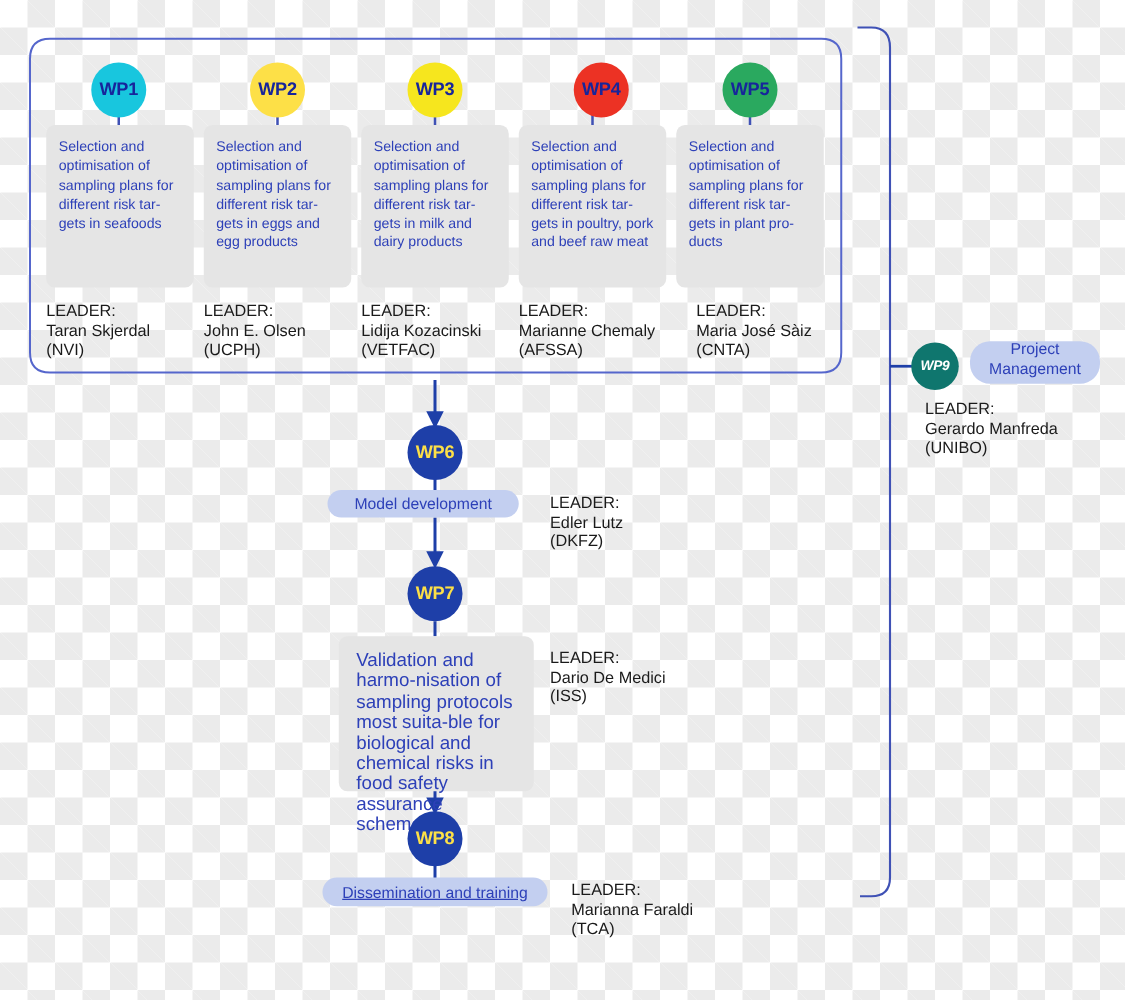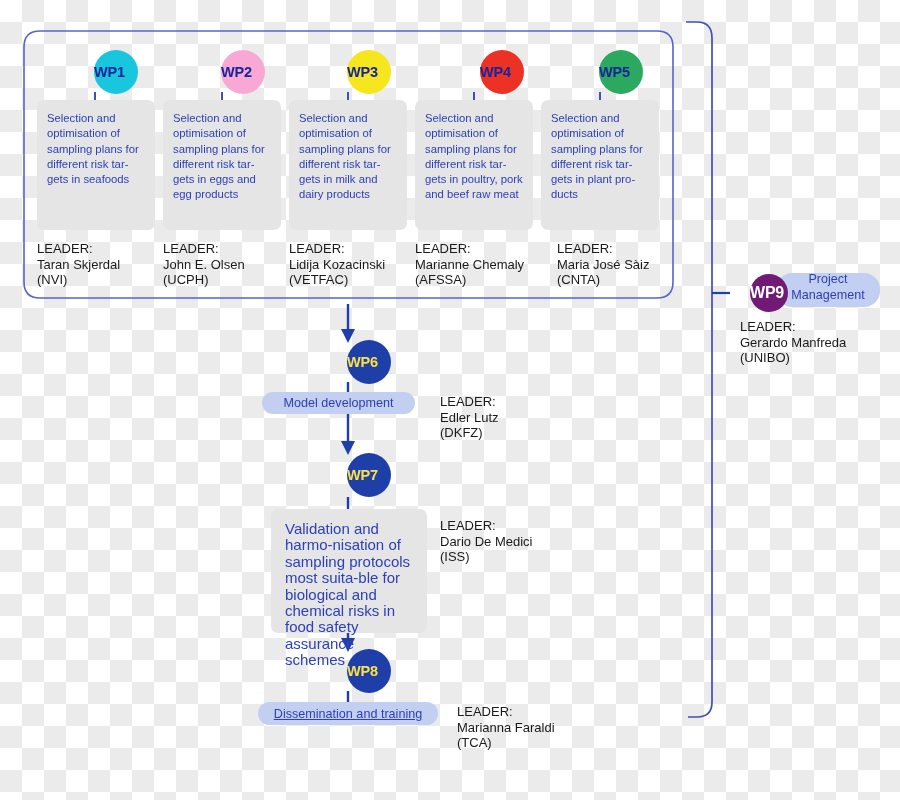--- a/index.html
+++ b/index.html
@@ -20,29 +20,28 @@
     background-size:44px 44px;
     background-position:0 0,22px 22px;
     background-color:#ffffff;
   }
   #svg-layer{position:absolute;left:0;top:0;width:900px;height:800px;}
 
   
   .wp-circle{
     position:absolute;
     border-radius:50%;
-    display:flex;align-items:center;justify-content:flex-start;
+    display:flex;align-items:center;justify-content:center;
     font-weight:bold;
     letter-spacing:-0.2px;
     z-index:6;
-    margin-left:21px;
   }
   .wp-top{width:44px;height:44px;font-size:14.5px;color:#17259b;}
   .wp-mid{width:44px;height:44px;font-size:14.5px;color:#fde047;background:#1e3fa8;}
-  .wp-nine{width:38px;height:38px;font-size:16px;color:#ffffff;background:#701a75;}
+  .wp-nine{width:38px;height:38px;font-size:11px;color:#ffffff;background:#0f766e;font-style:italic;}
 
   
   .desc-box{
     position:absolute;
     background:#e5e5e5;
     border-radius:7px;
     color:#2d40b8;
     font-size:11.3px;
     line-height:15.3px;
     padding:11px 9px 9px 10px;
@@ -121,21 +120,21 @@
 <div class="wp-circle wp-top" style="left:73px;top:50px;background:#18c6de;">
   <span>WP1</span>
 </div>
 <div class="desc-box" style="left:37px;top:100px;width:118px;height:130px;">
   <span>Selection and optimisation of sampling plans for different risk tar-gets in seafoods</span>
 </div>
 <div class="leader" style="left:37px;top:241px;width:125px;">LEADER:
 Taran Skjerdal
 (NVI)</div>
 
-<div class="wp-circle wp-top" style="left:200px;top:50px;background:#f9a8d4;">
+<div class="wp-circle wp-top" style="left:200px;top:50px;background:#fde047;">
   <span>WP2</span>
 </div>
 <div class="desc-box" style="left:163px;top:100px;width:118px;height:130px;">
   <span>Selection and optimisation of sampling plans for different risk tar-gets in eggs and egg products</span>
 </div>
 <div class="leader" style="left:163px;top:241px;width:125px;">LEADER:
 John E. Olsen
 (UCPH)</div>
 
 <div class="wp-circle wp-top" style="left:326px;top:50px;background:#f6e61e;">

